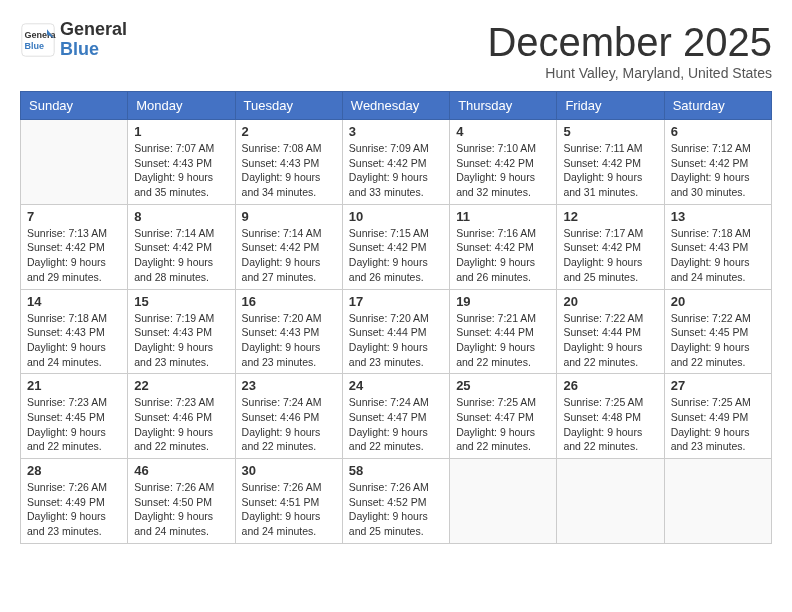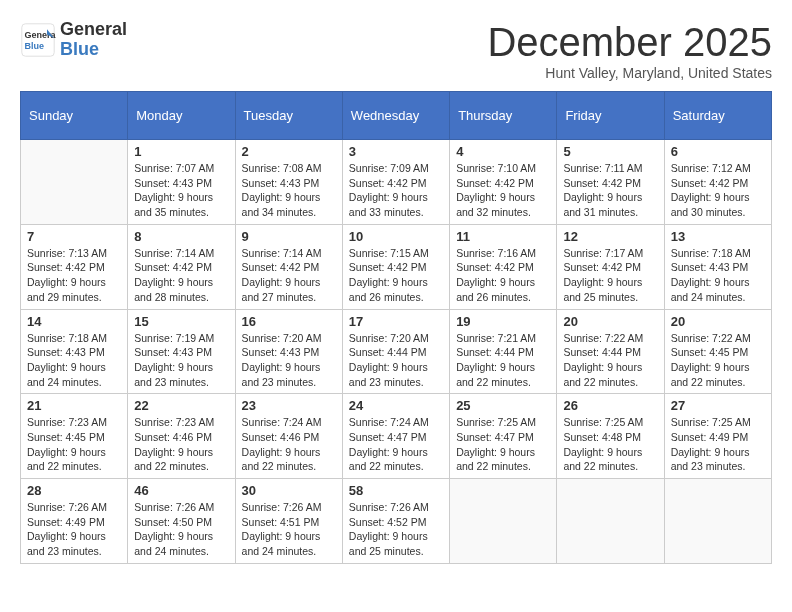--- a/index.html
+++ b/index.html
@@ -46,21 +46,21 @@
     }
     .calendar {
       width: 100%;
       border-collapse: collapse;
       font-size: 11px;
     }
     .calendar th {
       background-color: #4472C4;
       color: #fff;
       text-align: left;
-      padding: 16px 8px;
+      padding: 6px 8px;
       font-size: 13px;
       font-weight: normal;
       border: 1px solid #3a62a8;
     }
     .calendar td {
       border: 1px solid #ccc;
       vertical-align: top;
       padding: 4px 6px;
       width: calc(100% / 7);
       min-height: 80px;

